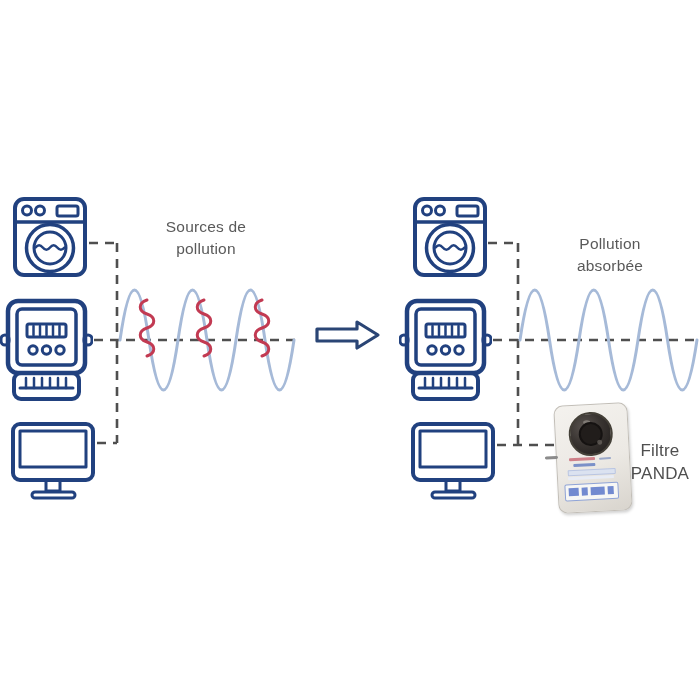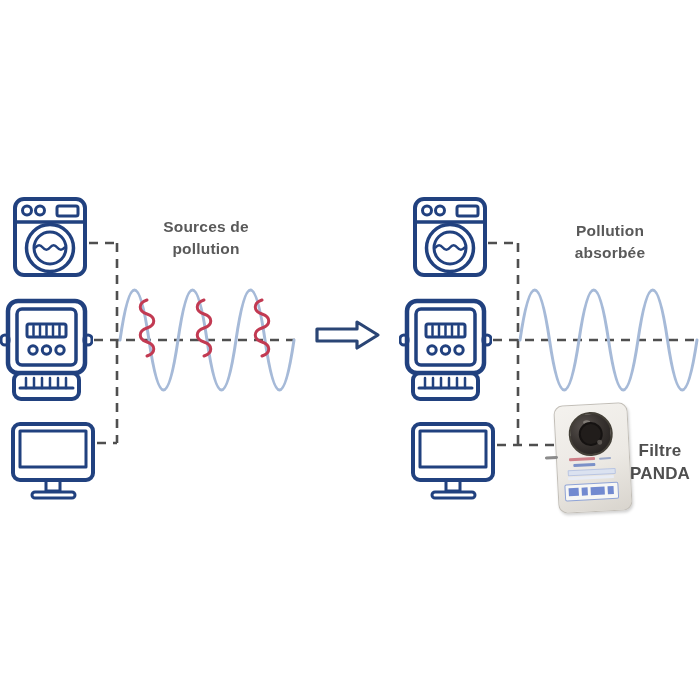--- a/index.html
+++ b/index.html
@@ -5,21 +5,21 @@
   html,body{margin:0;padding:0;background:#ffffff;}
   #canvas{
     position:relative;width:700px;height:700px;background:#ffffff;overflow:hidden;
     font-family:"Liberation Sans", sans-serif;
   }
   svg{display:block;}
   .abs{position:absolute;}
   
   .st{stroke:var(--icon-outline,#21417f);fill:none;stroke-linecap:round;stroke-linejoin:round;}
   .label{
-    position:absolute;text-align:center;font-weight:bold;
+    position:absolute;text-align:center;font-weight:normal;
     color:var(--label-text,#595959);font-size:15.5px;line-height:1.45;
     letter-spacing:.2px;
   }
   .label.filter{font-size:17px;line-height:1.35;color:#4f4f4f;}
   
   .device{
     position:absolute;left:556px;top:404px;width:72px;height:106px;
     background:linear-gradient(160deg,#f4f2ee 0%,var(--device-body,#ece9e4) 55%,#d8d4cd 100%);
     border:1px solid #c2beb7;border-radius:9px;transform:rotate(-3deg);
     box-shadow:1px 2px 3px rgba(0,0,0,0.18);
@@ -140,21 +140,21 @@
       <use href="#sym-washer"></use>
     </svg>
   <svg class="abs" style="left:399px;top:298px" width="93" height="104">
       <use href="#sym-meter"></use>
     </svg>
   <svg class="abs" style="left:410px;top:421px" width="86" height="79">
       <use href="#sym-monitor"></use>
     </svg>
 
   <div class="label" style="left:144px;top:216px;width:124px;">Sources de pollution</div>
-  <div class="label" style="left:548px;top:220px;width:124px;">Pollution absorbée</div>
+  <div class="label" style="left:548px;top:233px;width:124px;">Pollution absorbée</div>
   <div class="label filter" style="left:618px;top:440px;width:84px;">Filtre PANDA</div>
 
   <div class="device">
     <span class="pin"></span>
     <span class="socket">
       <span class="spec1"></span>
       <span class="socket-inner"></span>
       <span class="spec2"></span>
     </span>
     <span class="bar b-red"></span>

